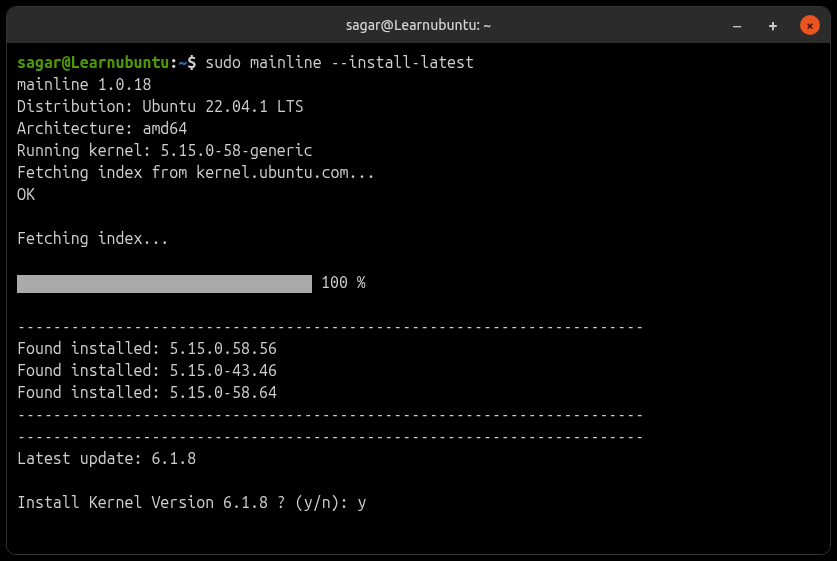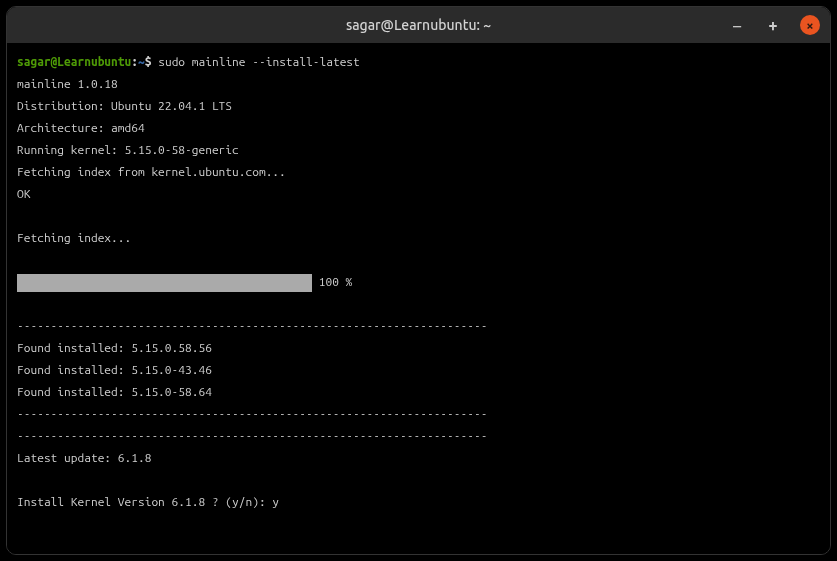--- a/index.html
+++ b/index.html
@@ -63,21 +63,21 @@
       color: #2b1a12;
       font-size: 13px;
       font-weight: bold;
       line-height: 0;
     }
     .terminal-body {
       flex: 1;
       background: #000;
       padding: 8px 10px;
       color: #d0d0d0;
-      font-size: 12px;
+      font-size: 16px;
       line-height: 22px;
       white-space: pre;
       overflow: hidden;
       font-family: 'Ubuntu Mono', 'DejaVu Sans Mono', 'Courier New', monospace;
     }
     .prompt-user { color: #4e9a06; font-weight: bold; }
     .prompt-colon { color: #d0d0d0; font-weight: bold; }
     .prompt-path { color: #3465a4; font-weight: bold; }
     .prompt-dollar { color: #d0d0d0; font-weight: bold; }
     .cmd { color: #d0d0d0; }

